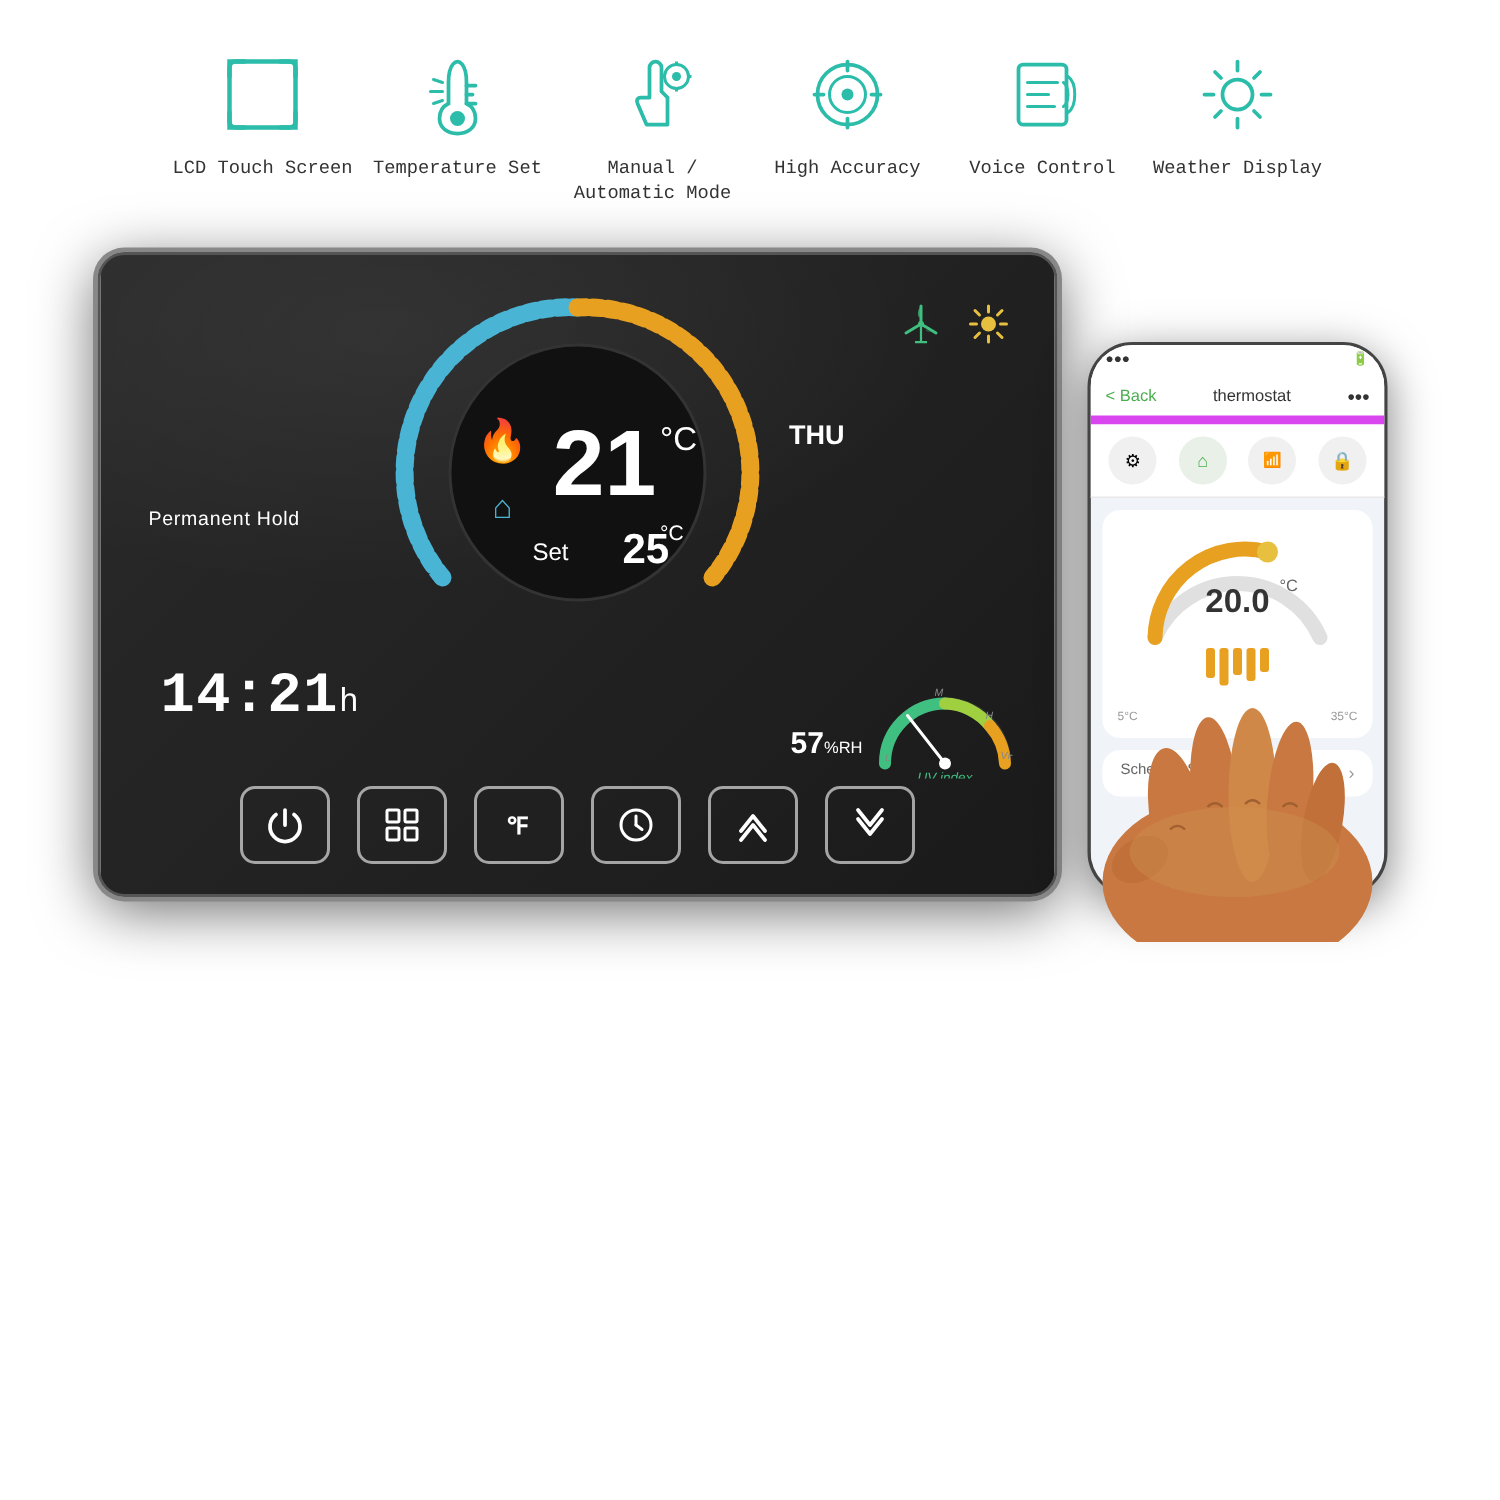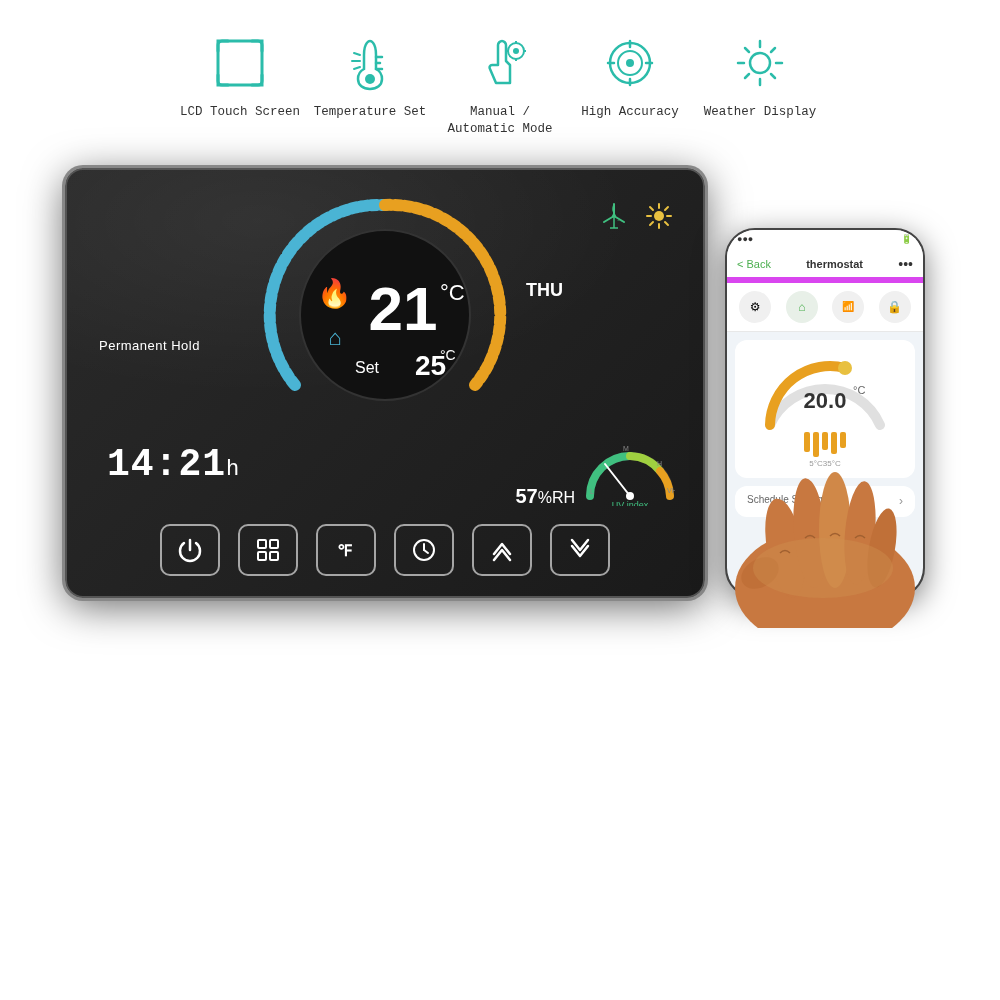--- a/index.html
+++ b/index.html
@@ -154,23 +154,24 @@
     }
     .ctrl-btn svg {
       width: 28px;
       height: 28px;
     }
 
     
     .uv-gauge {
       position: absolute;
       right: 28px;
-      bottom: 95px;
+      bottom: 82px;
       width: 90px;
       height: 65px;
+      font-style: italic;
     }
 
     
     .humidity-display {
       position: absolute;
       right: 128px;
       bottom: 95px;
       color: #fff;
       font-size: 22px;
       font-weight: 700;
@@ -206,21 +207,21 @@
       align-items: center;
       justify-content: space-between;
       border-bottom: 6px solid #d946ef;
     }
     .phone-header-back {
       color: #4CAF50;
       font-size: 11px;
     }
     .phone-header-title {
       font-size: 11px;
-      font-weight: 700;
+      font-weight: 400;
       color: #333;
     }
     .phone-header-dots {
       font-size: 14px;
       color: #333;
     }
     .phone-icon-row {
       background: #fff;
       display: flex;
       justify-content: space-around;
@@ -335,20 +336,36 @@
         <circle cx="30" cy="30" r="4" fill="#2bbcaa"></circle>
         <line x1="30" y1="8" x2="30" y2="14" stroke="#2bbcaa" stroke-width="2.5" stroke-linecap="round"></line>
         <line x1="30" y1="46" x2="30" y2="52" stroke="#2bbcaa" stroke-width="2.5" stroke-linecap="round"></line>
         <line x1="8" y1="30" x2="14" y2="30" stroke="#2bbcaa" stroke-width="2.5" stroke-linecap="round"></line>
         <line x1="46" y1="30" x2="52" y2="30" stroke="#2bbcaa" stroke-width="2.5" stroke-linecap="round"></line>
       </svg>
     </div>
     <span class="feature-label">High Accuracy</span>
   </div>
 
+  <div class="feature-item">
+    <div class="feature-icon">
+      <svg viewBox="0 0 60 60" fill="none">
+
+        <rect x="14" y="10" width="32" height="40" rx="3" stroke="#2bbcaa" stroke-width="2.5" fill="none"></rect>
+
+        <line x1="20" y1="22" x2="40" y2="22" stroke="#2bbcaa" stroke-width="2" stroke-linecap="round"></line>
+        <line x1="20" y1="30" x2="34" y2="30" stroke="#2bbcaa" stroke-width="2" stroke-linecap="round"></line>
+        <line x1="20" y1="38" x2="38" y2="38" stroke="#2bbcaa" stroke-width="2" stroke-linecap="round"></line>
+
+        <path d="M44 22 C48 25 48 35 44 38" stroke="#2bbcaa" stroke-width="2" fill="none" stroke-linecap="round"></path>
+        <path d="M47 18 C53 22 53 38 47 42" stroke="#2bbcaa" stroke-width="2" fill="none" stroke-linecap="round"></path>
+      </svg>
+    </div>
+    <span class="feature-label">Voice Control</span>
+  </div>
 
 
   <div class="feature-item">
     <div class="feature-icon">
       <svg viewBox="0 0 60 60" fill="none">
         <circle cx="30" cy="30" r="10" stroke="#2bbcaa" stroke-width="2.5" fill="none"></circle>
         <line x1="30" y1="8" x2="30" y2="14" stroke="#2bbcaa" stroke-width="2.5" stroke-linecap="round"></line>
         <line x1="30" y1="46" x2="30" y2="52" stroke="#2bbcaa" stroke-width="2.5" stroke-linecap="round"></line>
         <line x1="8" y1="30" x2="14" y2="30" stroke="#2bbcaa" stroke-width="2.5" stroke-linecap="round"></line>
         <line x1="46" y1="30" x2="52" y2="30" stroke="#2bbcaa" stroke-width="2.5" stroke-linecap="round"></line>
@@ -418,21 +435,21 @@
         <text x="148" y="145" font-size="62" font-weight="bold" fill="white" font-family="Arial" text-anchor="middle">21</text>
         <text x="185" y="115" font-size="22" fill="white" font-family="Arial">°C</text>
 
         <text x="100" y="188" font-size="16" fill="white" font-family="Arial">Set</text>
         <text x="160" y="190" font-size="28" font-weight="bold" fill="white" font-family="Arial">25</text>
         <text x="185" y="175" font-size="14" fill="white" font-family="Arial">°C</text>
       </svg>
     </div>
 
     <div class="humidity-display" style="position:absolute; right:128px; bottom:88px; color:#fff; font-size:20px; font-weight:700;">
-      <span>57</span><span style="font-size:16px; font-weight:400;">%RH</span>
+      <span>57</span><span style="font-size:11px; font-weight:400;">%RH</span>
     </div>
 
     <div class="uv-gauge">
       <svg width="90" height="70" viewBox="0 0 90 70">
 
         <path d="M 5 60 A 40 40 0 0 1 85 60" stroke="#333" stroke-width="8" fill="none" stroke-linecap="round"></path>
         <path d="M 5 60 A 40 40 0 0 1 45 20" stroke="#40c080" stroke-width="8" fill="none" stroke-linecap="round"></path>
         <path d="M 45 20 A 40 40 0 0 1 75 35" stroke="#a0d040" stroke-width="8" fill="none" stroke-linecap="round"></path>
         <path d="M 75 35 A 40 40 0 0 1 85 60" stroke="#e8a020" stroke-width="8" fill="none" stroke-linecap="round"></path>
 
@@ -531,21 +548,21 @@
             <text x="98" y="44" font-size="11" fill="#666" font-family="Arial">°C</text>
           </svg>
 
           <div style="display:flex; gap:3px; margin-top:2px;">
             <div style="width:6px; height:20px; background:#e8a020; border-radius:2px;"></div>
             <div style="width:6px; height:25px; background:#e8a020; border-radius:2px;"></div>
             <div style="width:6px; height:18px; background:#e8a020; border-radius:2px;"></div>
             <div style="width:6px; height:22px; background:#e8a020; border-radius:2px;"></div>
             <div style="width:6px; height:16px; background:#e8a020; border-radius:2px;"></div>
           </div>
-          <div style="display:flex; justify-content:center; width:100%; font-size:8px; color:#999; margin-top:2px;">
+          <div style="display:flex; justify-content:space-between; width:100%; font-size:8px; color:#999; margin-top:16px;">
             <span>5°C</span>
               <span>35°C</span>
           </div>
         </div>
 
         <div class="phone-schedule">
           <div style="display:flex; justify-content:space-between; align-items:center;">
             <span class="phone-schedule-title">Schedule Setting</span>
             <span style="font-size:12px; color:#999;">›</span>
           </div>

